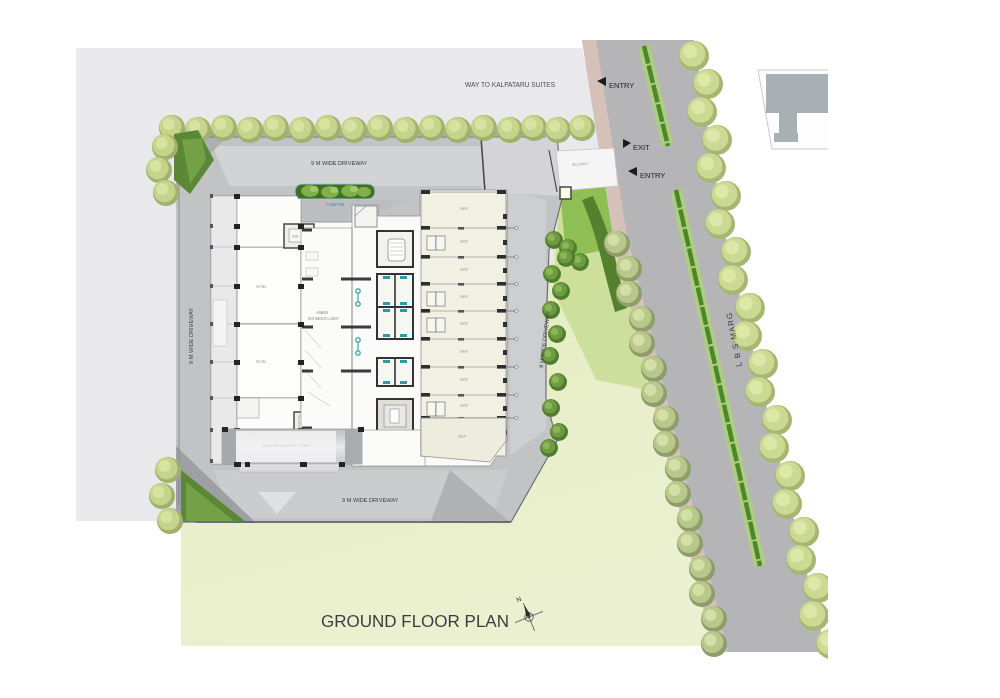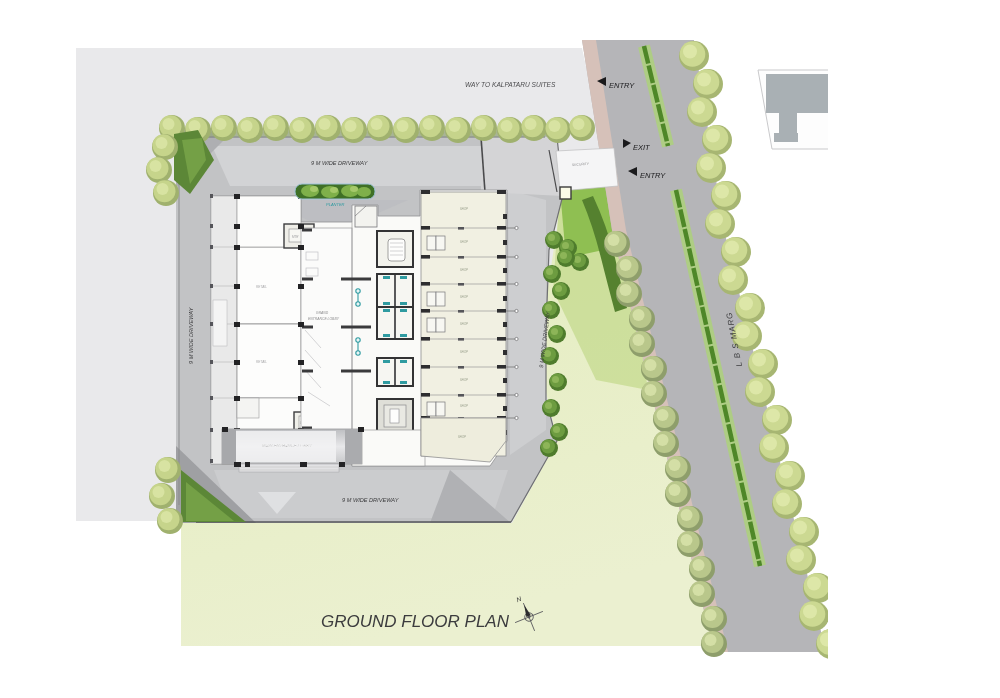--- a/index.html
+++ b/index.html
@@ -1,17 +1,17 @@
 <!DOCTYPE html>
 <html><head>
 <meta charset="utf-8">
 <title>Ground Floor Plan</title>
 <style>
 html,body{margin:0;padding:0;background:#ffffff;}
-#stage{position:relative;width:828px;height:698px;overflow:hidden;font-family:"Liberation Sans",sans-serif;font-style:italic;}
+#stage{position:relative;width:828px;height:698px;overflow:hidden;font-family:"Liberation Sans",sans-serif;}
 </style>
 </head>
 <body>
 <div id="stage">
 <svg width="1000" height="698" viewBox="0 0 1000 698" font-family="Liberation Sans, sans-serif">
 <defs>
 <linearGradient id="lawng" x1="0" y1="0" x2="0.3" y2="1">
 <stop offset="0" stop-color="#e3ecbc"></stop>
           <stop offset="1" stop-color="#ebf0d0"></stop>
 </linearGradient>

